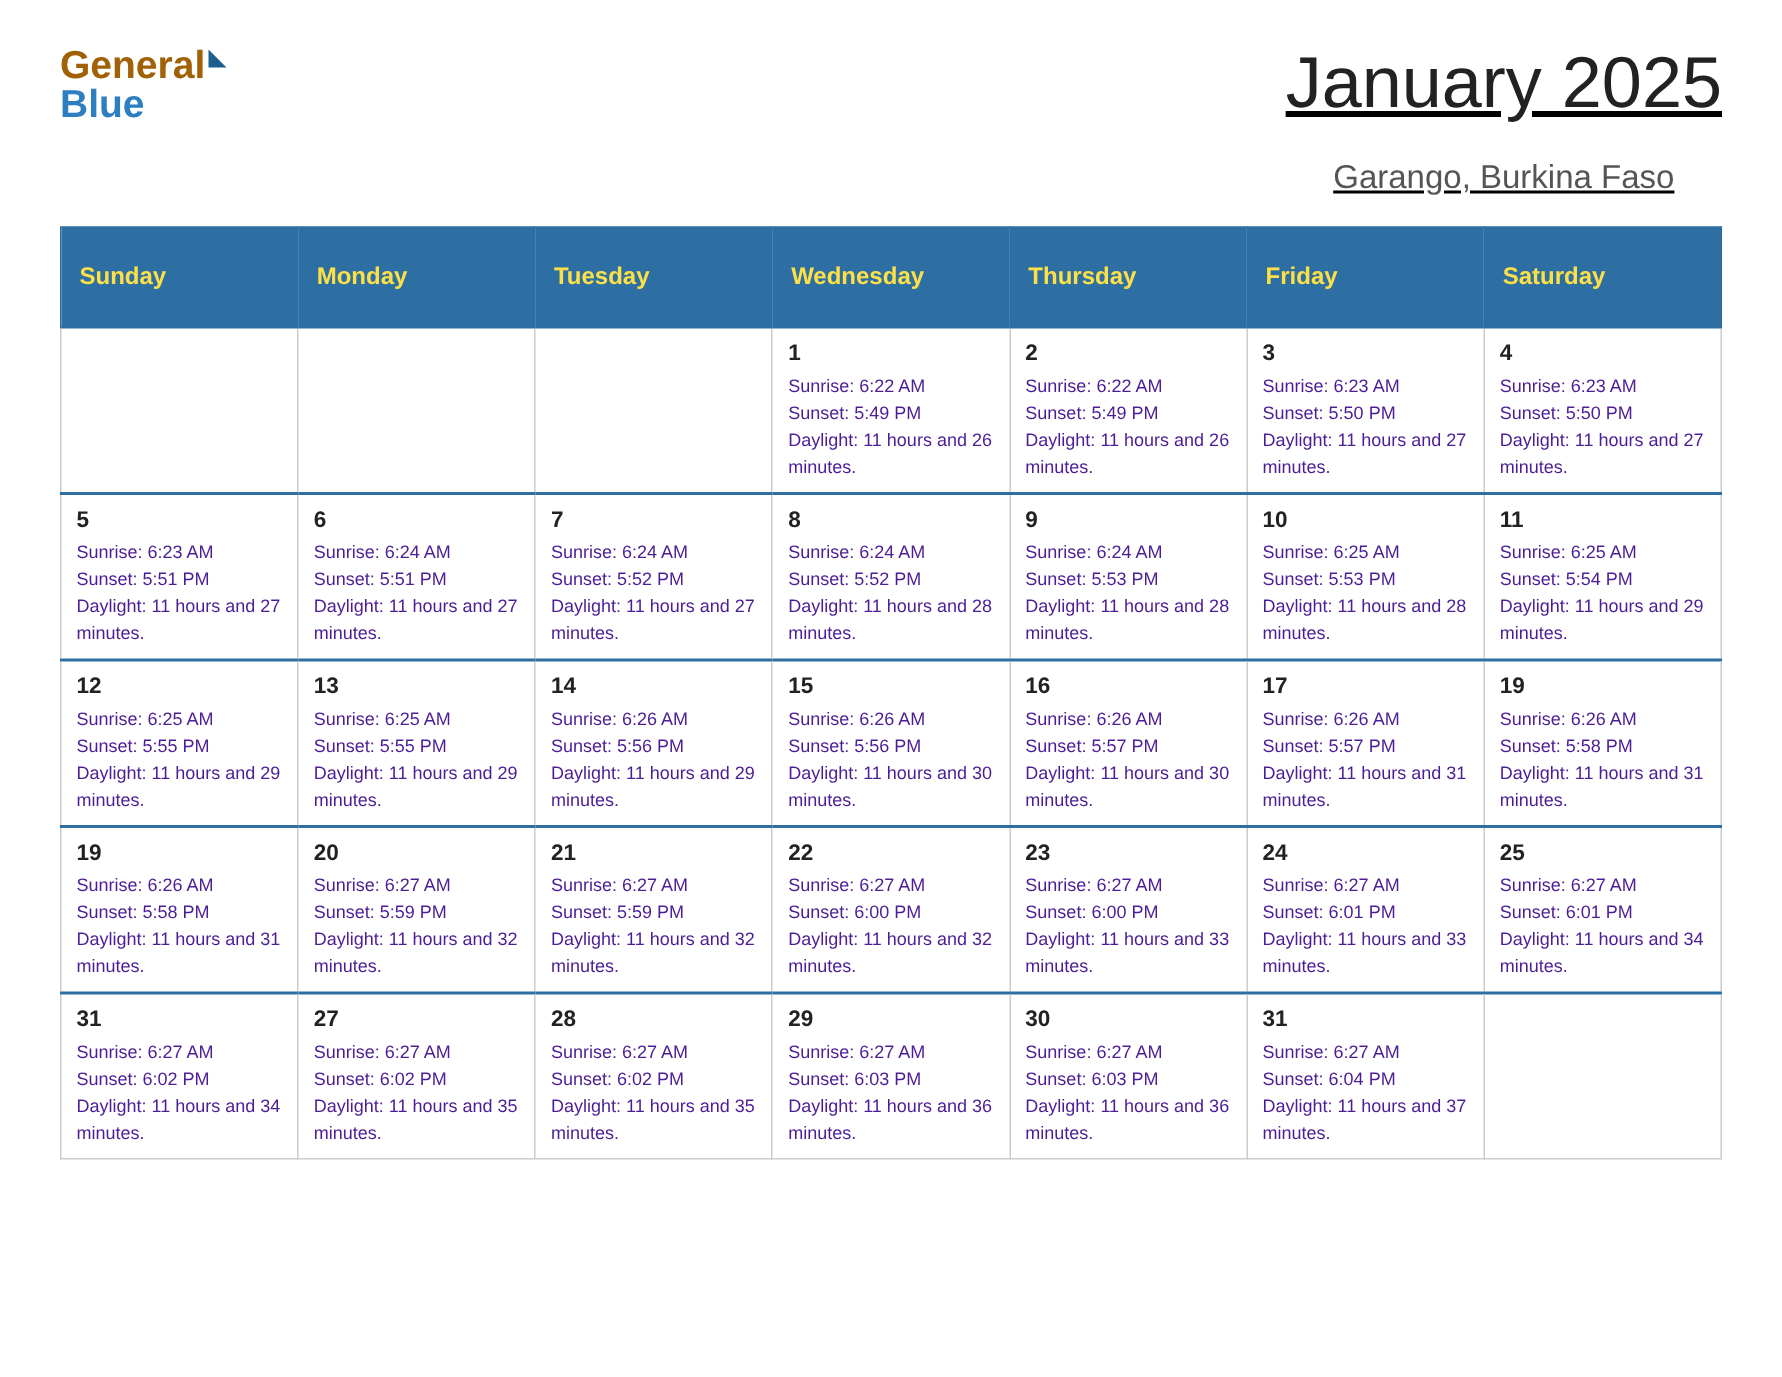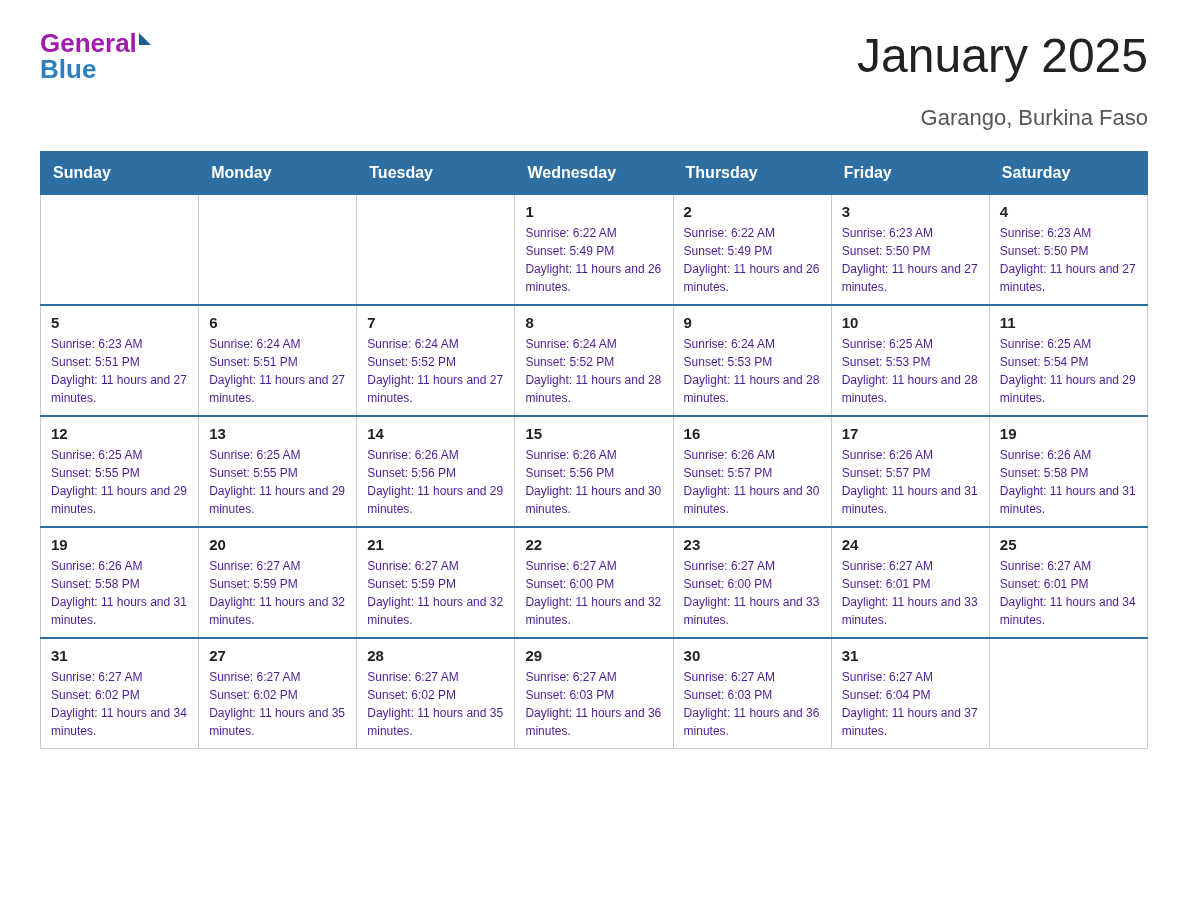--- a/index.html
+++ b/index.html
@@ -12,21 +12,21 @@
     }
     .header-row {
       display: flex;
       justify-content: space-between;
       align-items: flex-start;
       margin-bottom: 20px;
     }
     .logo-text-general {
       font-size: 26px;
       font-weight: bold;
-      color: #a21caf;
+      color: #a16207;
       line-height: 1;
     }
     .logo-text-blue {
       font-size: 26px;
       font-weight: bold;
       color: #2d7fc1;
       line-height: 1;
     }
     .logo-triangle {
       width: 0;
@@ -43,42 +43,43 @@
     .logo-block {
       display: flex;
       flex-direction: column;
       align-items: flex-start;
     }
     .logo-line1 {
       display: flex;
       align-items: center;
     }
     .title-block {
-      text-align: right;
+      text-align: center;
+      text-decoration: underline;
     }
     .calendar-title {
       font-size: 48px;
       font-weight: normal;
       color: #222;
       line-height: 1.1;
     }
     .calendar-subtitle {
       font-size: 22px;
       color: #555;
       margin-top: 22px;
     }
     .calendar {
       width: 100%;
       border-collapse: collapse;
       margin-top: 10px;
     }
     .calendar thead tr th {
       background-color: #2d6fa3;
-      color: #ffffff;
-      padding: 12px 12px;
+      color: #fde047;
+      padding: 24px 12px;
       font-size: 16px;
       font-weight: bold;
       text-align: left;
       border: 1px solid #2d6fa3;
     }
     .calendar tbody tr td {
       vertical-align: top;
       padding: 8px 10px;
       font-size: 12.5px;
       color: #333;

